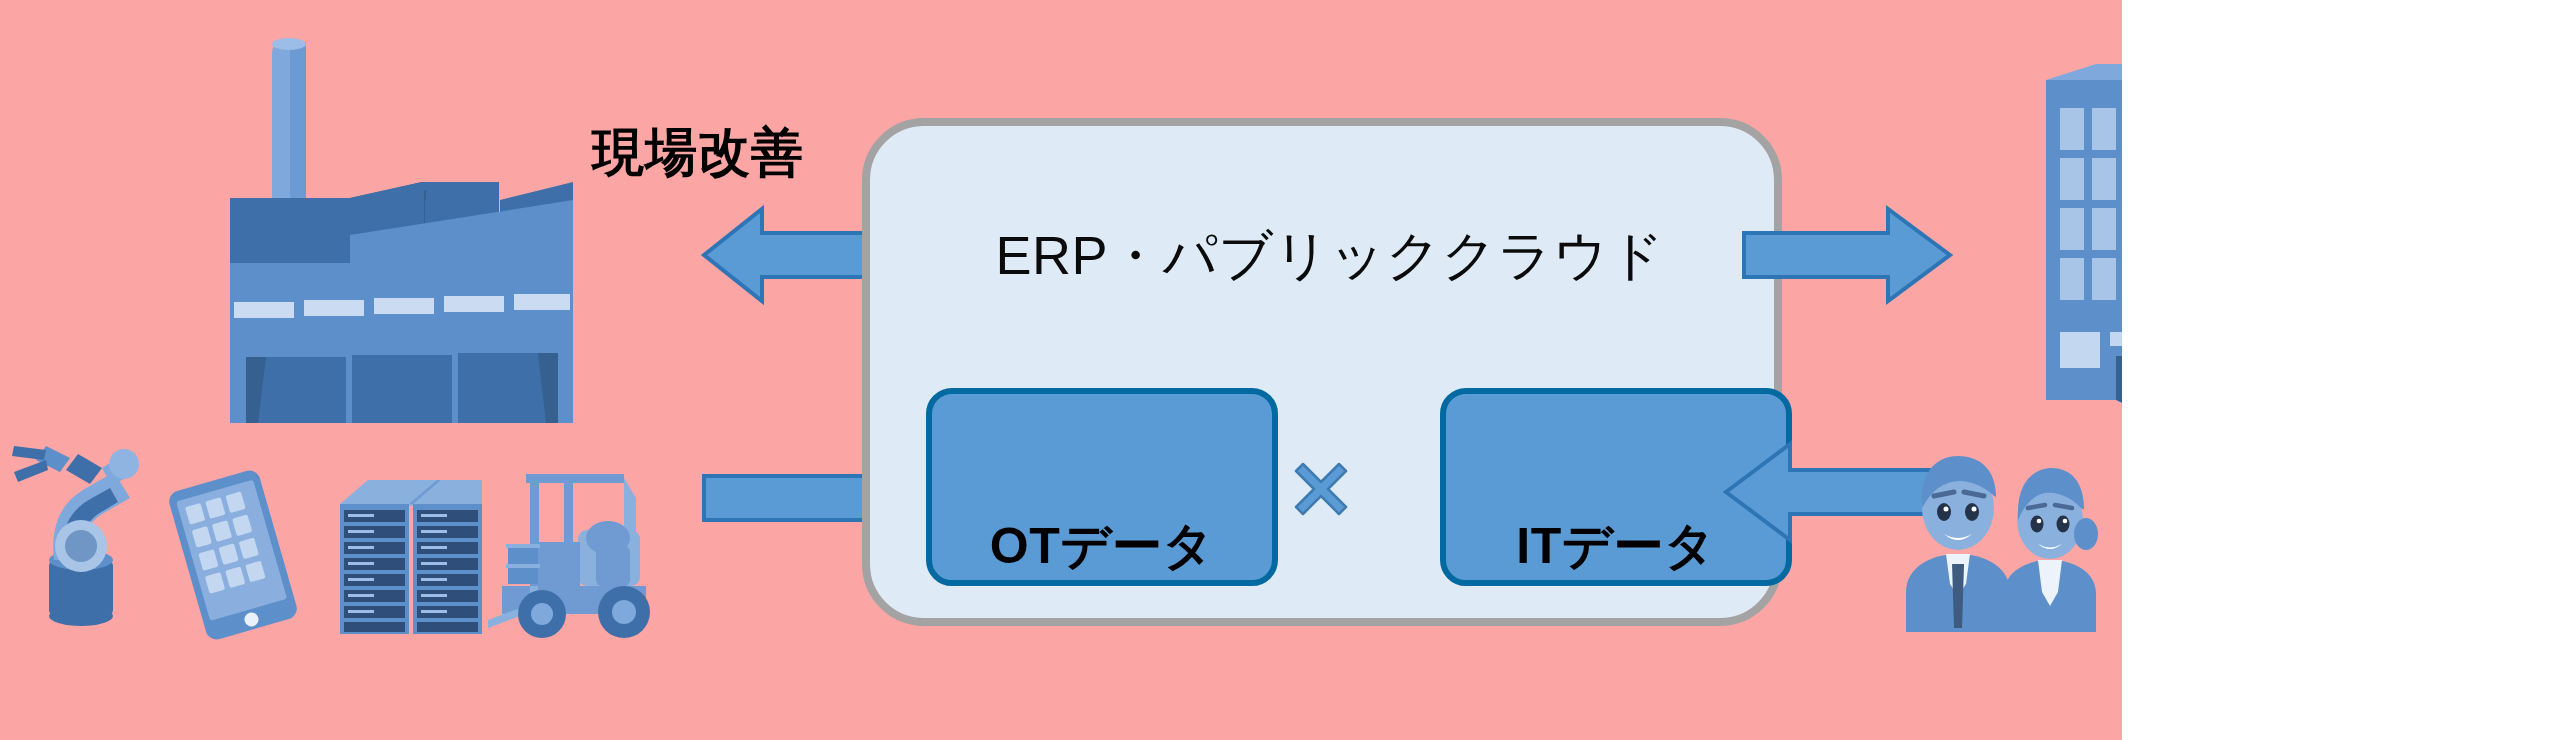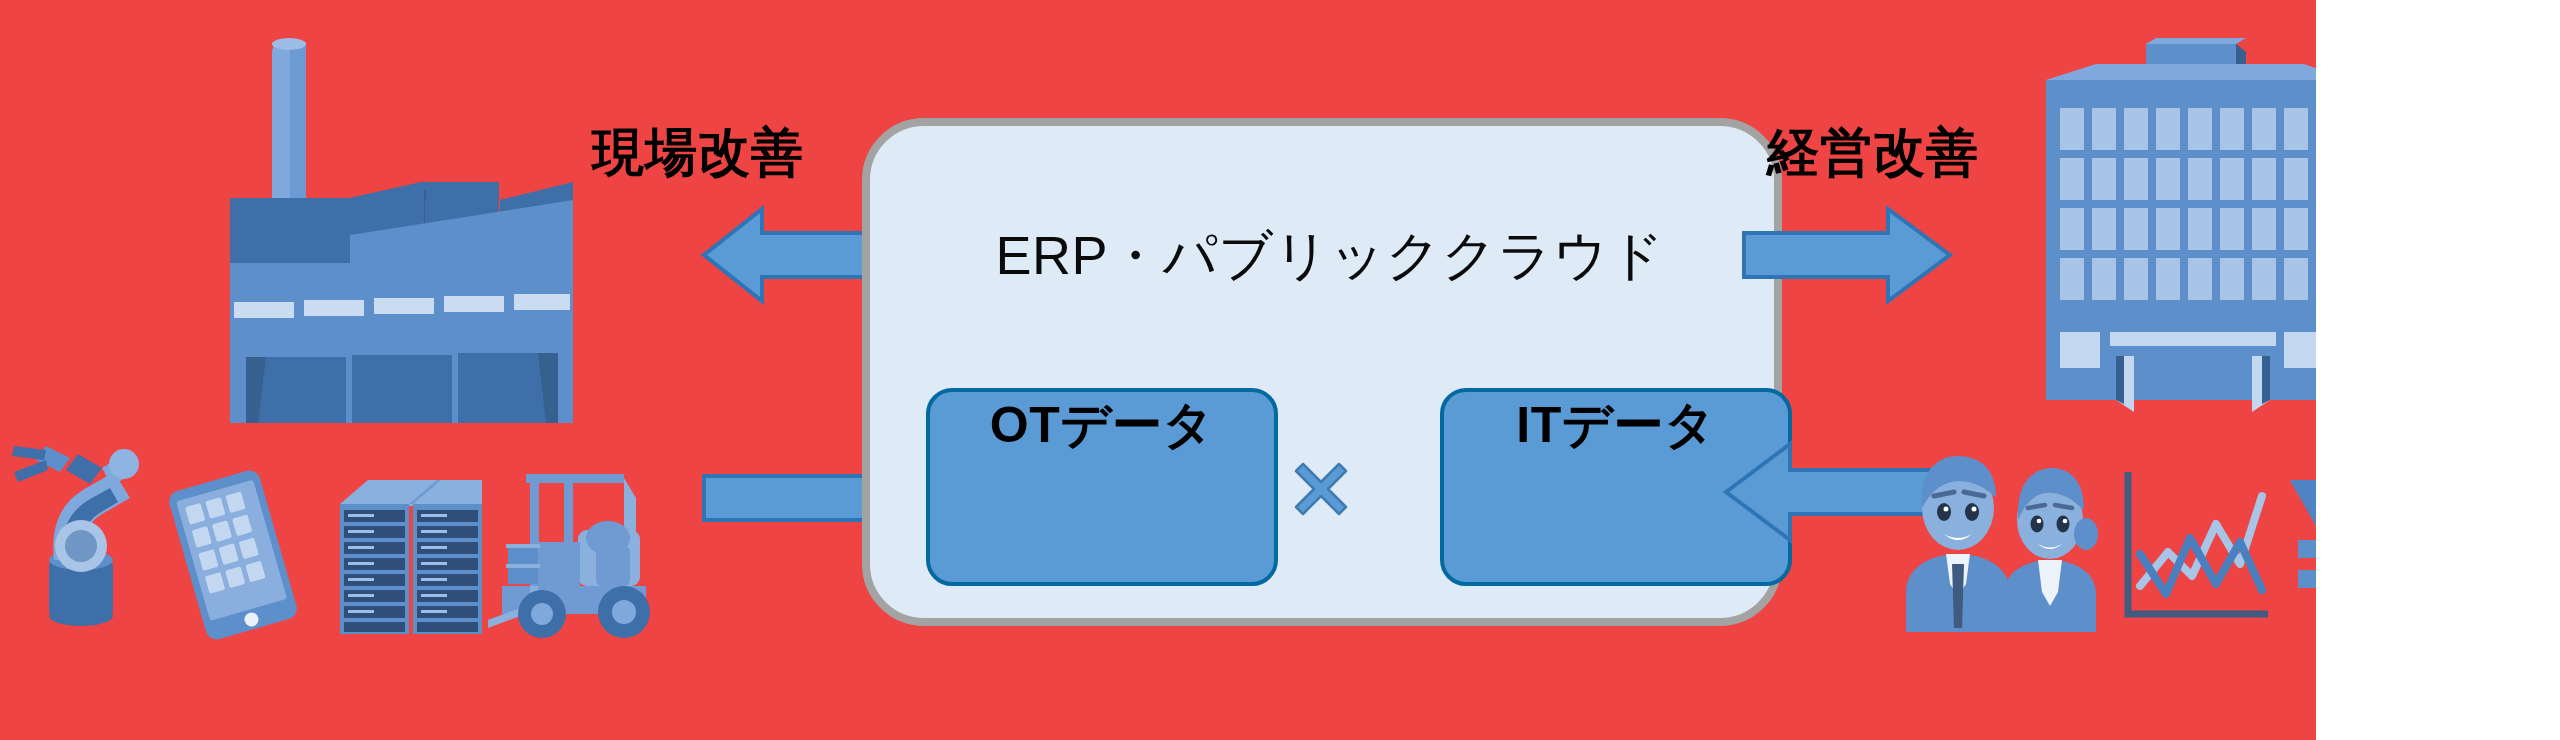--- a/index.html
+++ b/index.html
@@ -5,24 +5,25 @@
   html, body {
     margin: 0;
     padding: 0;
     background: #ffffff;
   }
   body {
     font-family: "Liberation Sans", "DejaVu Sans", sans-serif;
   }
   #canvas {
     position: relative;
-    width: 2316px;
+    width: 2088px;
     height: 740px;
-    background: #ef4444;
+    background: #fca5a5;
     overflow: hidden;
+    padding-left: 34px;
   }
   .abs { position: absolute; }
 
   
   #cloud-container {
     left: 862px;
     top: 118px;
     width: 920px;
     height: 508px;
     background: #DEEAF6;
@@ -43,25 +44,25 @@
     letter-spacing: 0.5px;
     white-space: nowrap;
   }
 
   
   .data-box {
     position: absolute;
     width: 352px;
     height: 198px;
     background: #5B9BD5;
-    border: 4px solid #0369a1;
+    border: 6px solid #0369a1;
     border-radius: 26px;
     box-sizing: border-box;
     display: flex;
-    align-items: flex-start;
+    align-items: flex-end;
     justify-content: center;
   }
   .data-box span {
     font-size: 50px;
     font-weight: 700;
     color: #000000;
     letter-spacing: 0.5px;
   }
   #ot-box { left: 926px; top: 388px; }
   #it-box { left: 1440px; top: 388px; }
@@ -266,21 +267,20 @@
   </div>
 
   <svg class="abs arrow" style="left:1740px; top:195px;" width="214" height="120" viewBox="0 0 214 120">
     <polygon points="210,60 148,14 148,38 4,38 4,82 148,82 148,106" fill="#5B9BD5" stroke="#2E75B6" stroke-width="4" stroke-linejoin="miter"></polygon>
   </svg>
 
   <svg class="abs arrow" style="left:1722px; top:430px;" width="240" height="124" viewBox="0 0 240 124">
     <polygon points="4,62 68,14 68,40 236,40 236,84 68,84 68,110" fill="#5B9BD5" stroke="#2E75B6" stroke-width="4" stroke-linejoin="miter"></polygon>
   </svg>
 
-  <div class="abs flow-label" id="label-keiei">経営改善</div>
 
   <div class="abs" style="left:1900px; top:30px; width:660px; height:600px;">
 
     <svg class="abs" style="left:130px; top:0px;" width="340" height="400" viewBox="0 0 340 400">
 
       <rect x="116" y="14" width="90" height="36" fill="#5D8FCB"></rect>
       <path d="M206,14 L216,22 L216,52 L206,50 Z" fill="#35608F"></path>
       <path d="M116,14 L126,8 L216,8 L206,14 Z" fill="#7FA9DC"></path>
 
       <path d="M16,50 L66,34 L274,34 L318,50 Z" fill="#7FA9DC"></path>

